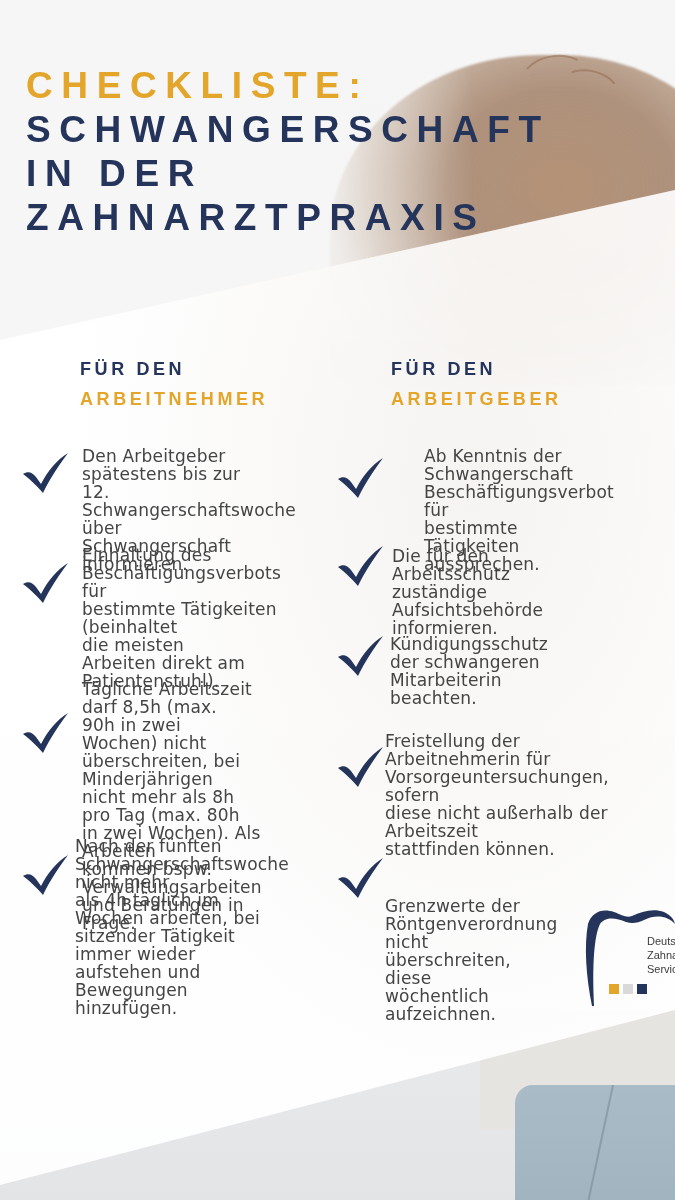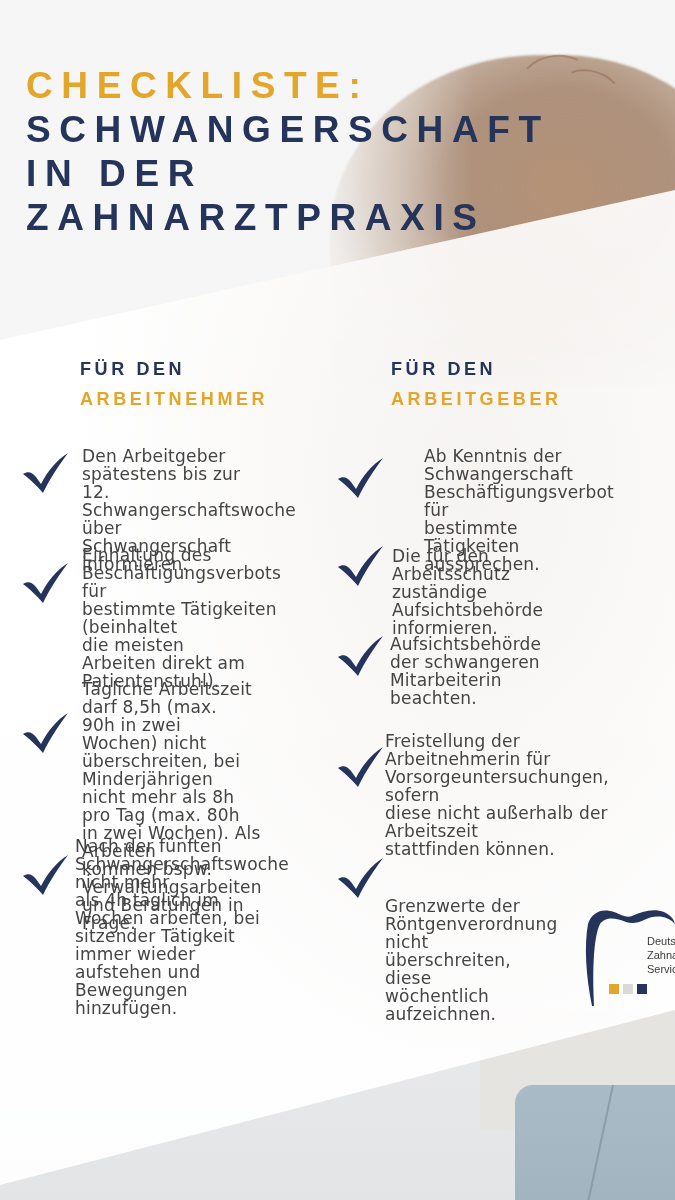--- a/index.html
+++ b/index.html
@@ -215,21 +215,21 @@
       <path d="M1 22 C6 19 10 20 14 25 L19 32 C26 18 35 8 46 1 C38 12 28 26 21 41 C16 35 10 29 1 22 Z" fill="#24345a"></path>
     </svg>
   <div class="item-text" style="left:392px;top:547px;">Die für den Arbeitsschutz zuständige
 Aufsichtsbehörde informieren.</div>
 </div>
 
 <div class="item">
   <svg class="check" style="left:337px;top:635px;" viewBox="0 0 48 42">
       <path d="M1 22 C6 19 10 20 14 25 L19 32 C26 18 35 8 46 1 C38 12 28 26 21 41 C16 35 10 29 1 22 Z" fill="#24345a"></path>
     </svg>
-  <div class="item-text" style="left:390px;top:635px;">Aufsichtsbehörde der schwangeren
+  <div class="item-text" style="left:390px;top:635px;">Kündigungsschutz der schwangeren
 Mitarbeiterin beachten.</div>
 </div>
 
 <div class="item">
   <svg class="check" style="left:337px;top:746px;" viewBox="0 0 48 42">
       <path d="M1 22 C6 19 10 20 14 25 L19 32 C26 18 35 8 46 1 C38 12 28 26 21 41 C16 35 10 29 1 22 Z" fill="#24345a"></path>
     </svg>
   <div class="item-text" style="left:385px;top:732px;">Freistellung der Arbeitnehmerin für
 Vorsorgeuntersuchungen, sofern
 diese nicht außerhalb der Arbeitszeit

